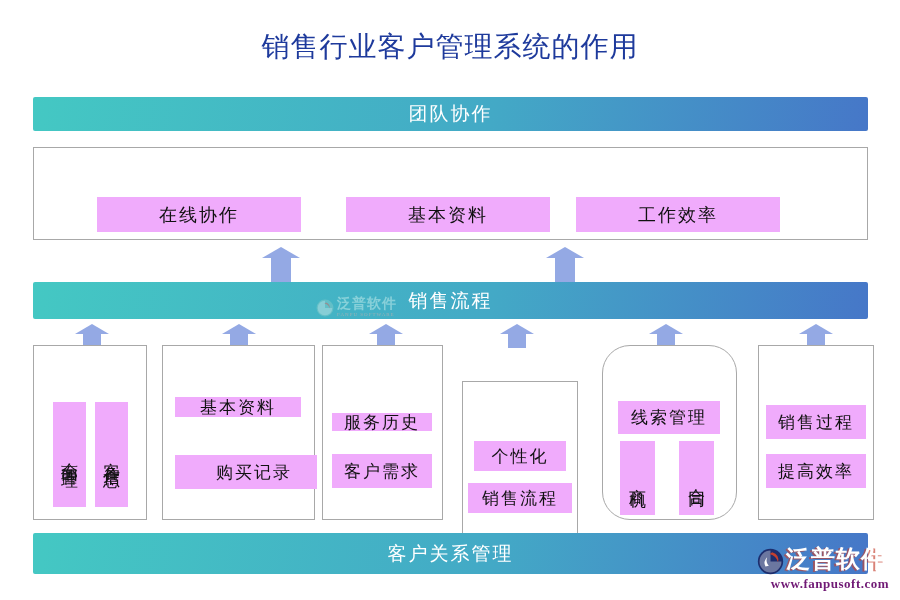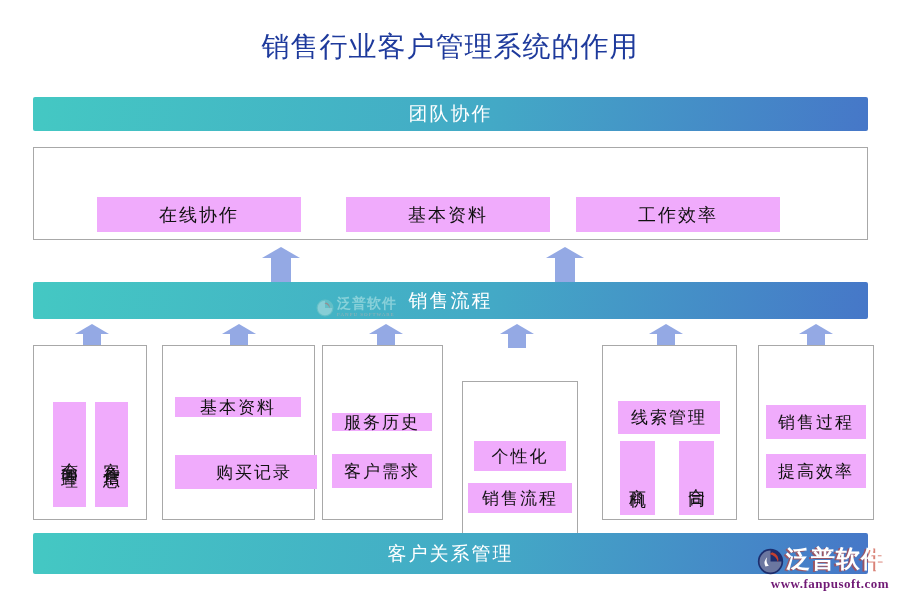--- a/index.html
+++ b/index.html
@@ -64,21 +64,21 @@
   .arrow-small.s5{left:799px;}
   
   .fbox{
     position:absolute;top:345px;height:173px;
     background:#ffffff;border:1px solid #A8A8A8;
   }
   .fbox.b0{left:33px;width:112px;}
   .fbox.b1{left:162px;width:151px;}
   .fbox.b2{left:322px;width:119px;}
   .fbox.b3{left:462px;width:114px;margin-top:36px;}
-  .fbox.b4{left:602px;width:133px;}
+  .fbox.b4{left:602px;width:133px;border-radius:28px;}
   .fbox.b5{left:758px;width:114px;}
   .fbox .chip{position:absolute;}
   .vchip{
     writing-mode:vertical-rl;text-orientation:upright;
     letter-spacing:3px;line-height:1;
   }
   
   .b0 .v0{left:19px;top:56px;width:33px;height:105px;}
   .b0 .v1{left:61px;top:56px;width:33px;height:105px;}
   

